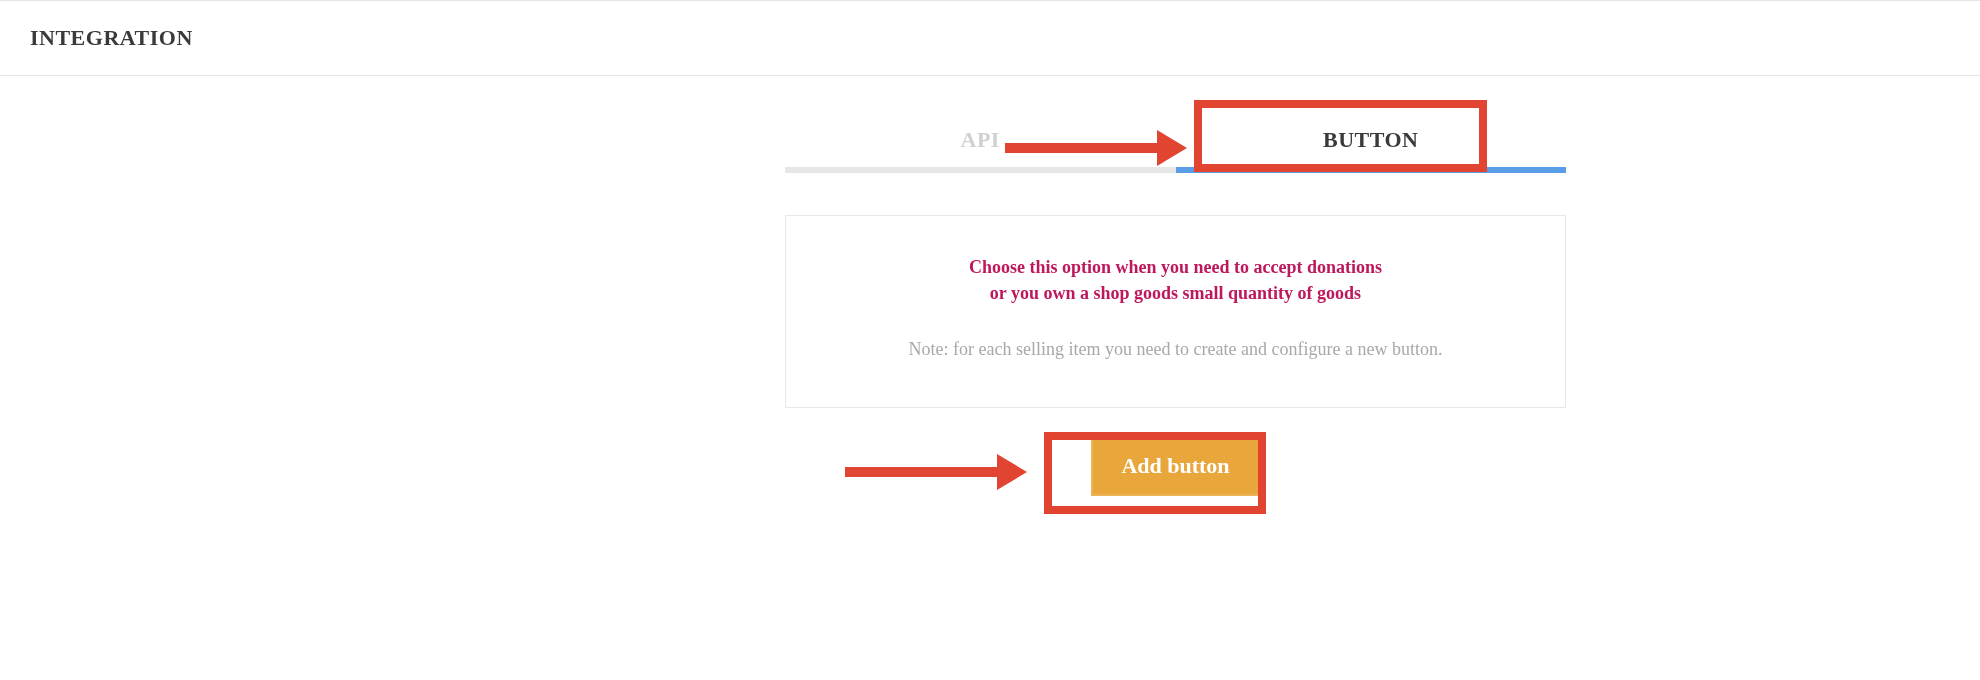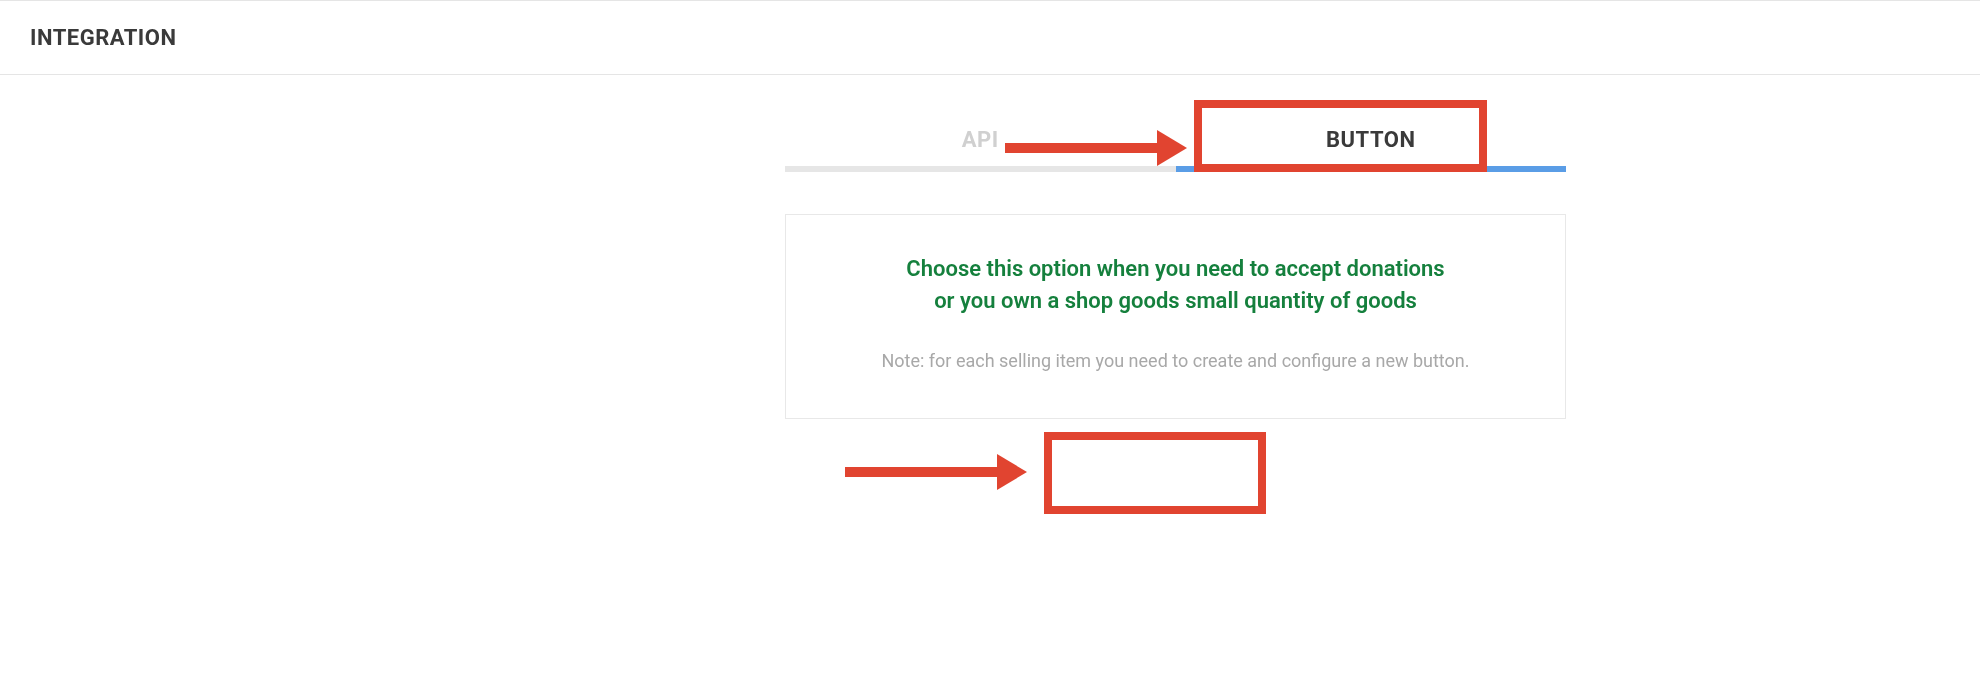--- a/index.html
+++ b/index.html
@@ -1,15 +1,15 @@
 <!DOCTYPE html>
 <html><head>
 <meta charset="utf-8">
 <style>
-  * { box-sizing: border-box; margin: 0; padding: 0; }
+  * { box-sizing: border-box; margin: 0; padding: 0; font-family: Liberation Serif, serif; }
   body {
     font-family: -apple-system, BlinkMacSystemFont, "Segoe UI", Roboto, "Helvetica Neue", Arial, sans-serif;
     width: 1980px;
     height: 680px;
     background: #ffffff;
     color: #3a3a3a;
     position: relative;
     overflow: hidden;
   }
   .header-bar {
@@ -54,23 +54,23 @@
   }
   .tab-api .tab-underline { background: #e6e6e6; }
   .tab-button .tab-underline { background: #5a9de6; }
   .info-box {
     margin-top: 42px;
     border: 1px solid #e8e8e8;
     padding: 38px 30px 44px 30px;
     text-align: center;
   }
   .info-main {
-    font-size: 22px;
+    font-size: 18px;
     font-weight: 600;
-    color: #15803d;
+    color: #be185d;
     line-height: 1.45;
   }
   .info-note {
     margin-top: 30px;
     font-size: 18px;
     color: #a8a8a8;
     line-height: 1.5;
   }
   .action-row {
     margin-top: 28px;
@@ -144,20 +144,23 @@
   <div class="info-box">
     <div class="info-main">
       <span>Choose this option when you need to accept donations</span><br>
       <span>or you own a shop goods small quantity of goods</span>
     </div>
     <div class="info-note">
       <span>Note: for each selling item you need to create and configure a new button.</span><br>
     </div>
   </div>
 
+  <div class="action-row">
+    <button class="add-btn">Add button</button>
+  </div>
 
 </div>
 
 <div class="hl hl-tab"></div>
 <div class="hl hl-btn"></div>
 
 <div class="arrow arrow-1">
   <div class="shaft"></div>
   <div class="head"></div>
 </div>

